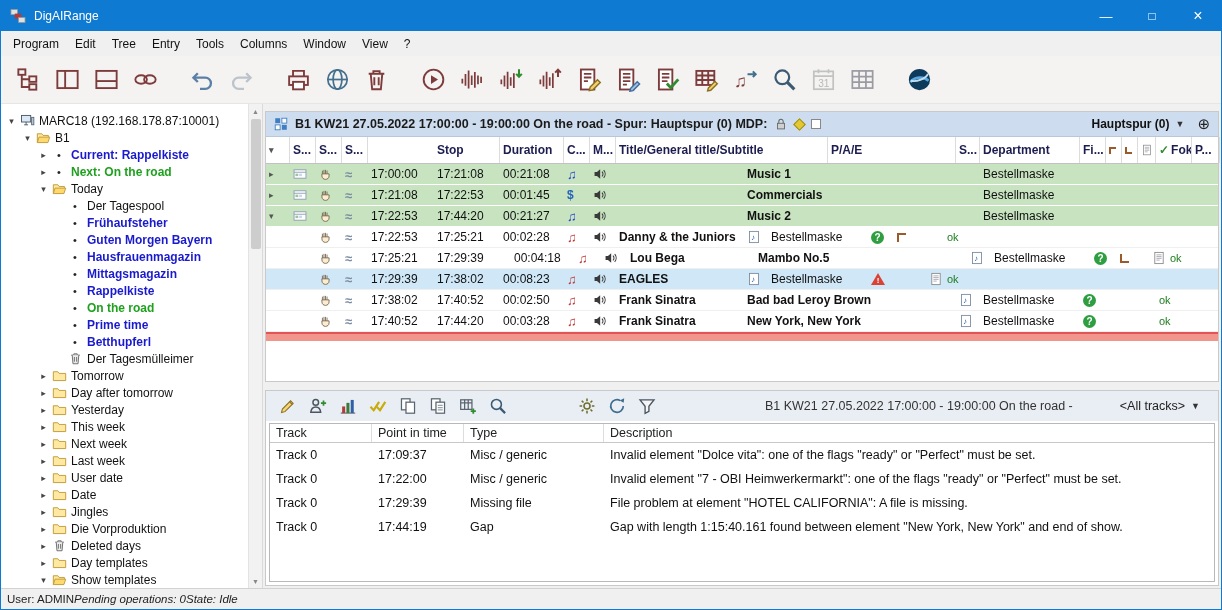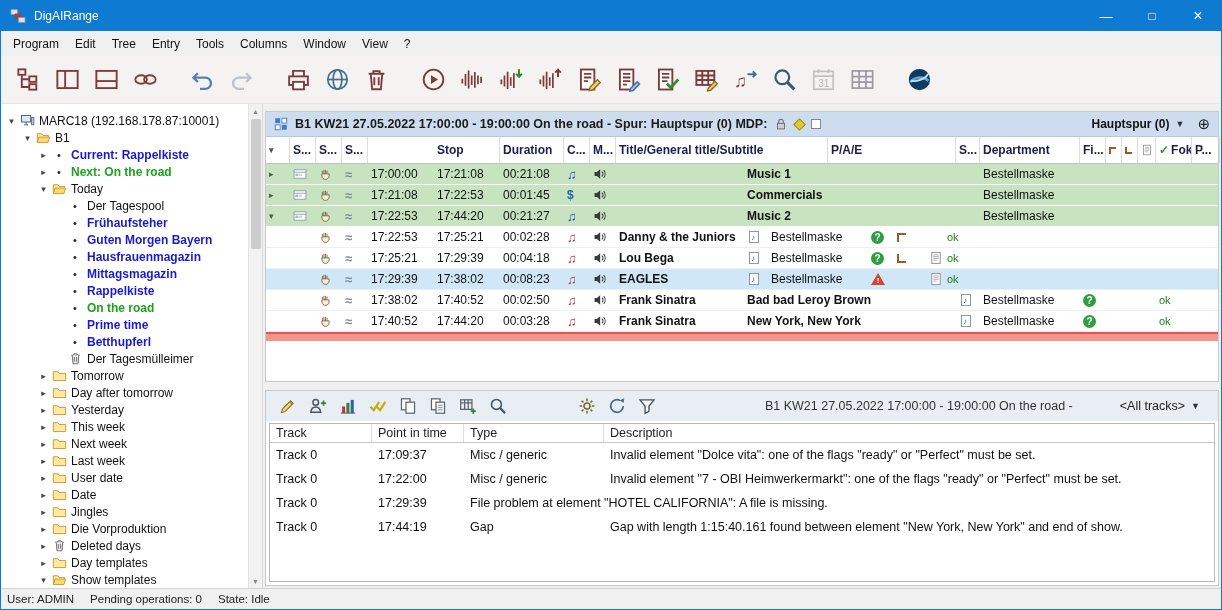--- a/index.html
+++ b/index.html
@@ -79,21 +79,21 @@
   .insp-title{margin-left:auto;color:#333;font-size:12.5px;white-space:nowrap;}
   .insp-tracks{margin-left:44px;margin-right:10px;font-size:12.5px;color:#222;display:flex;align-items:center;gap:6px;white-space:nowrap;}
   .msg-table{flex:1;margin:2px 3px 3px 3px;border:1px solid #b8b8b8;display:flex;flex-direction:column;overflow:hidden;background:#fff;}
   .msg-head{display:flex;border-bottom:1px solid #c8c8c8;flex:0 0 auto;}
   .msg-hcell{padding:2px 6px;font-size:12.5px;color:#222;border-right:1px solid #ddd;flex:0 0 auto;}
   .msg-hcell:last-child{border-right:none;}
   .msg-row{display:flex;}
   .msg-cell{padding:2px 6px;font-size:12.5px;line-height:20px;flex:0 0 auto;white-space:normal;}
   
   .statusbar{height:21px;background:#f0f0f0;border-top:1px solid #d2d2d2;display:flex;align-items:center;padding-left:6px;font-size:11.5px;color:#222;flex:0 0 auto;}
-  .status-item+.status-item{margin-left:16px;}
+  .status-item+.status-item{font-style:italic;}
 </style>
 </head>
 <body>
 
 <div class="window">
 
   <div class="titlebar">
     <span class="app-icon">
         <svg width="16" height="16" viewBox="0 0 16 16" xmlns="http://www.w3.org/2000/svg">
           <rect x="1" y="1.6" width="6.4" height="5" fill="#e0e0e0" stroke="#9a9a9a" stroke-width="0.8"></rect>
@@ -903,33 +903,34 @@
                       <path d="M3.6 7.2h8.8v2.6c0 2.4-1.9 4.2-4.4 4.2S3.6 12.2 3.6 9.8z"></path>
                     </g>
                   </svg>
                 </span>
               </div>
               <div class="gcell s3" style="width: 26px;">
                 <span class="wave">≈</span>
               </div>
               <div class="gcell start" style="width: 66px;">17:25:21</div>
               <div class="gcell stop" style="width: 66px;">17:29:39</div>
-              <div class="gcell duration" style="width: 64px;">00:04:18</div>
+              <div class="gcell duration" style="width: 64px; margin-left: 11px;">00:04:18</div>
               <div class="gcell c" style="width: 26px;">
                 <span class="note red">♫</span>
               </div>
               <div class="gcell m" style="width: 26px;">
                 <span class="ic">
                   <svg width="14" height="14" viewBox="0 0 16 16" xmlns="http://www.w3.org/2000/svg">
                     <path d="M1.8 5.8h2.7L8.2 2.6v10.8L4.5 10.2H1.8z" fill="#3a3a3a"></path>
                     <path d="M10.2 5.2a3.8 3.8 0 0 1 0 5.6 M12.2 3.6a6.6 6.6 0 0 1 0 8.8" fill="none" stroke="#3a3a3a" stroke-width="1.2"></path>
                   </svg>
                 </span>
               </div>
               <div class="gcell pae" style="width: 128px;">Lou Bega</div>
+              <div class="gcell title" style="width: 212px;">Mambo No.5</div>
               <div class="gcell s4" style="width: 24px;">
                 <span class="ic">
                   <svg width="14" height="14" viewBox="0 0 16 16" xmlns="http://www.w3.org/2000/svg">
                     <rect x="2.8" y="1.6" width="10.4" height="12.8" fill="#fff" stroke="#7a8aa0" stroke-width="1"></rect>
                     <text x="4.6" y="11.8" font-size="9" fill="#2f5fa8">♪</text>
                   </svg>
                 </span>
               </div>
               <div class="gcell department" style="width: 100px;">Bestellmaske</div>
               <div class="gcell fi" style="width: 26px;">
@@ -1256,20 +1257,21 @@
               </div>
               <div class="msg-row">
                 <div class="msg-cell" style="width: 102px;">Track 0</div>
                 <div class="msg-cell" style="width: 92px;">17:22:00</div>
                 <div class="msg-cell" style="width: 140px;">Misc / generic</div>
                 <div class="msg-cell" style="flex: 1 1 0%; width: auto;">Invalid element "7 - OBI Heimwerkermarkt": one of the flags "ready" or "Perfect" must be set.</div>
               </div>
               <div class="msg-row">
                 <div class="msg-cell" style="width: 102px;">Track 0</div>
                 <div class="msg-cell" style="width: 92px;">17:29:39</div>
+                <div class="msg-cell" style="width: 140px;">Missing file</div>
                 <div class="msg-cell" style="flex: 1 1 0%; width: auto;">File problem at element "HOTEL CALIFORNIA": A file is missing.</div>
               </div>
               <div class="msg-row">
                 <div class="msg-cell" style="width: 102px;">Track 0</div>
                 <div class="msg-cell" style="width: 92px;">17:44:19</div>
                 <div class="msg-cell" style="width: 140px;">Gap</div>
                 <div class="msg-cell" style="flex: 1 1 0%; width: auto;">Gap with length 1:15:40.161 found between element "New York, New York" and end of show.</div>
               </div>
             </div>
         </div>

